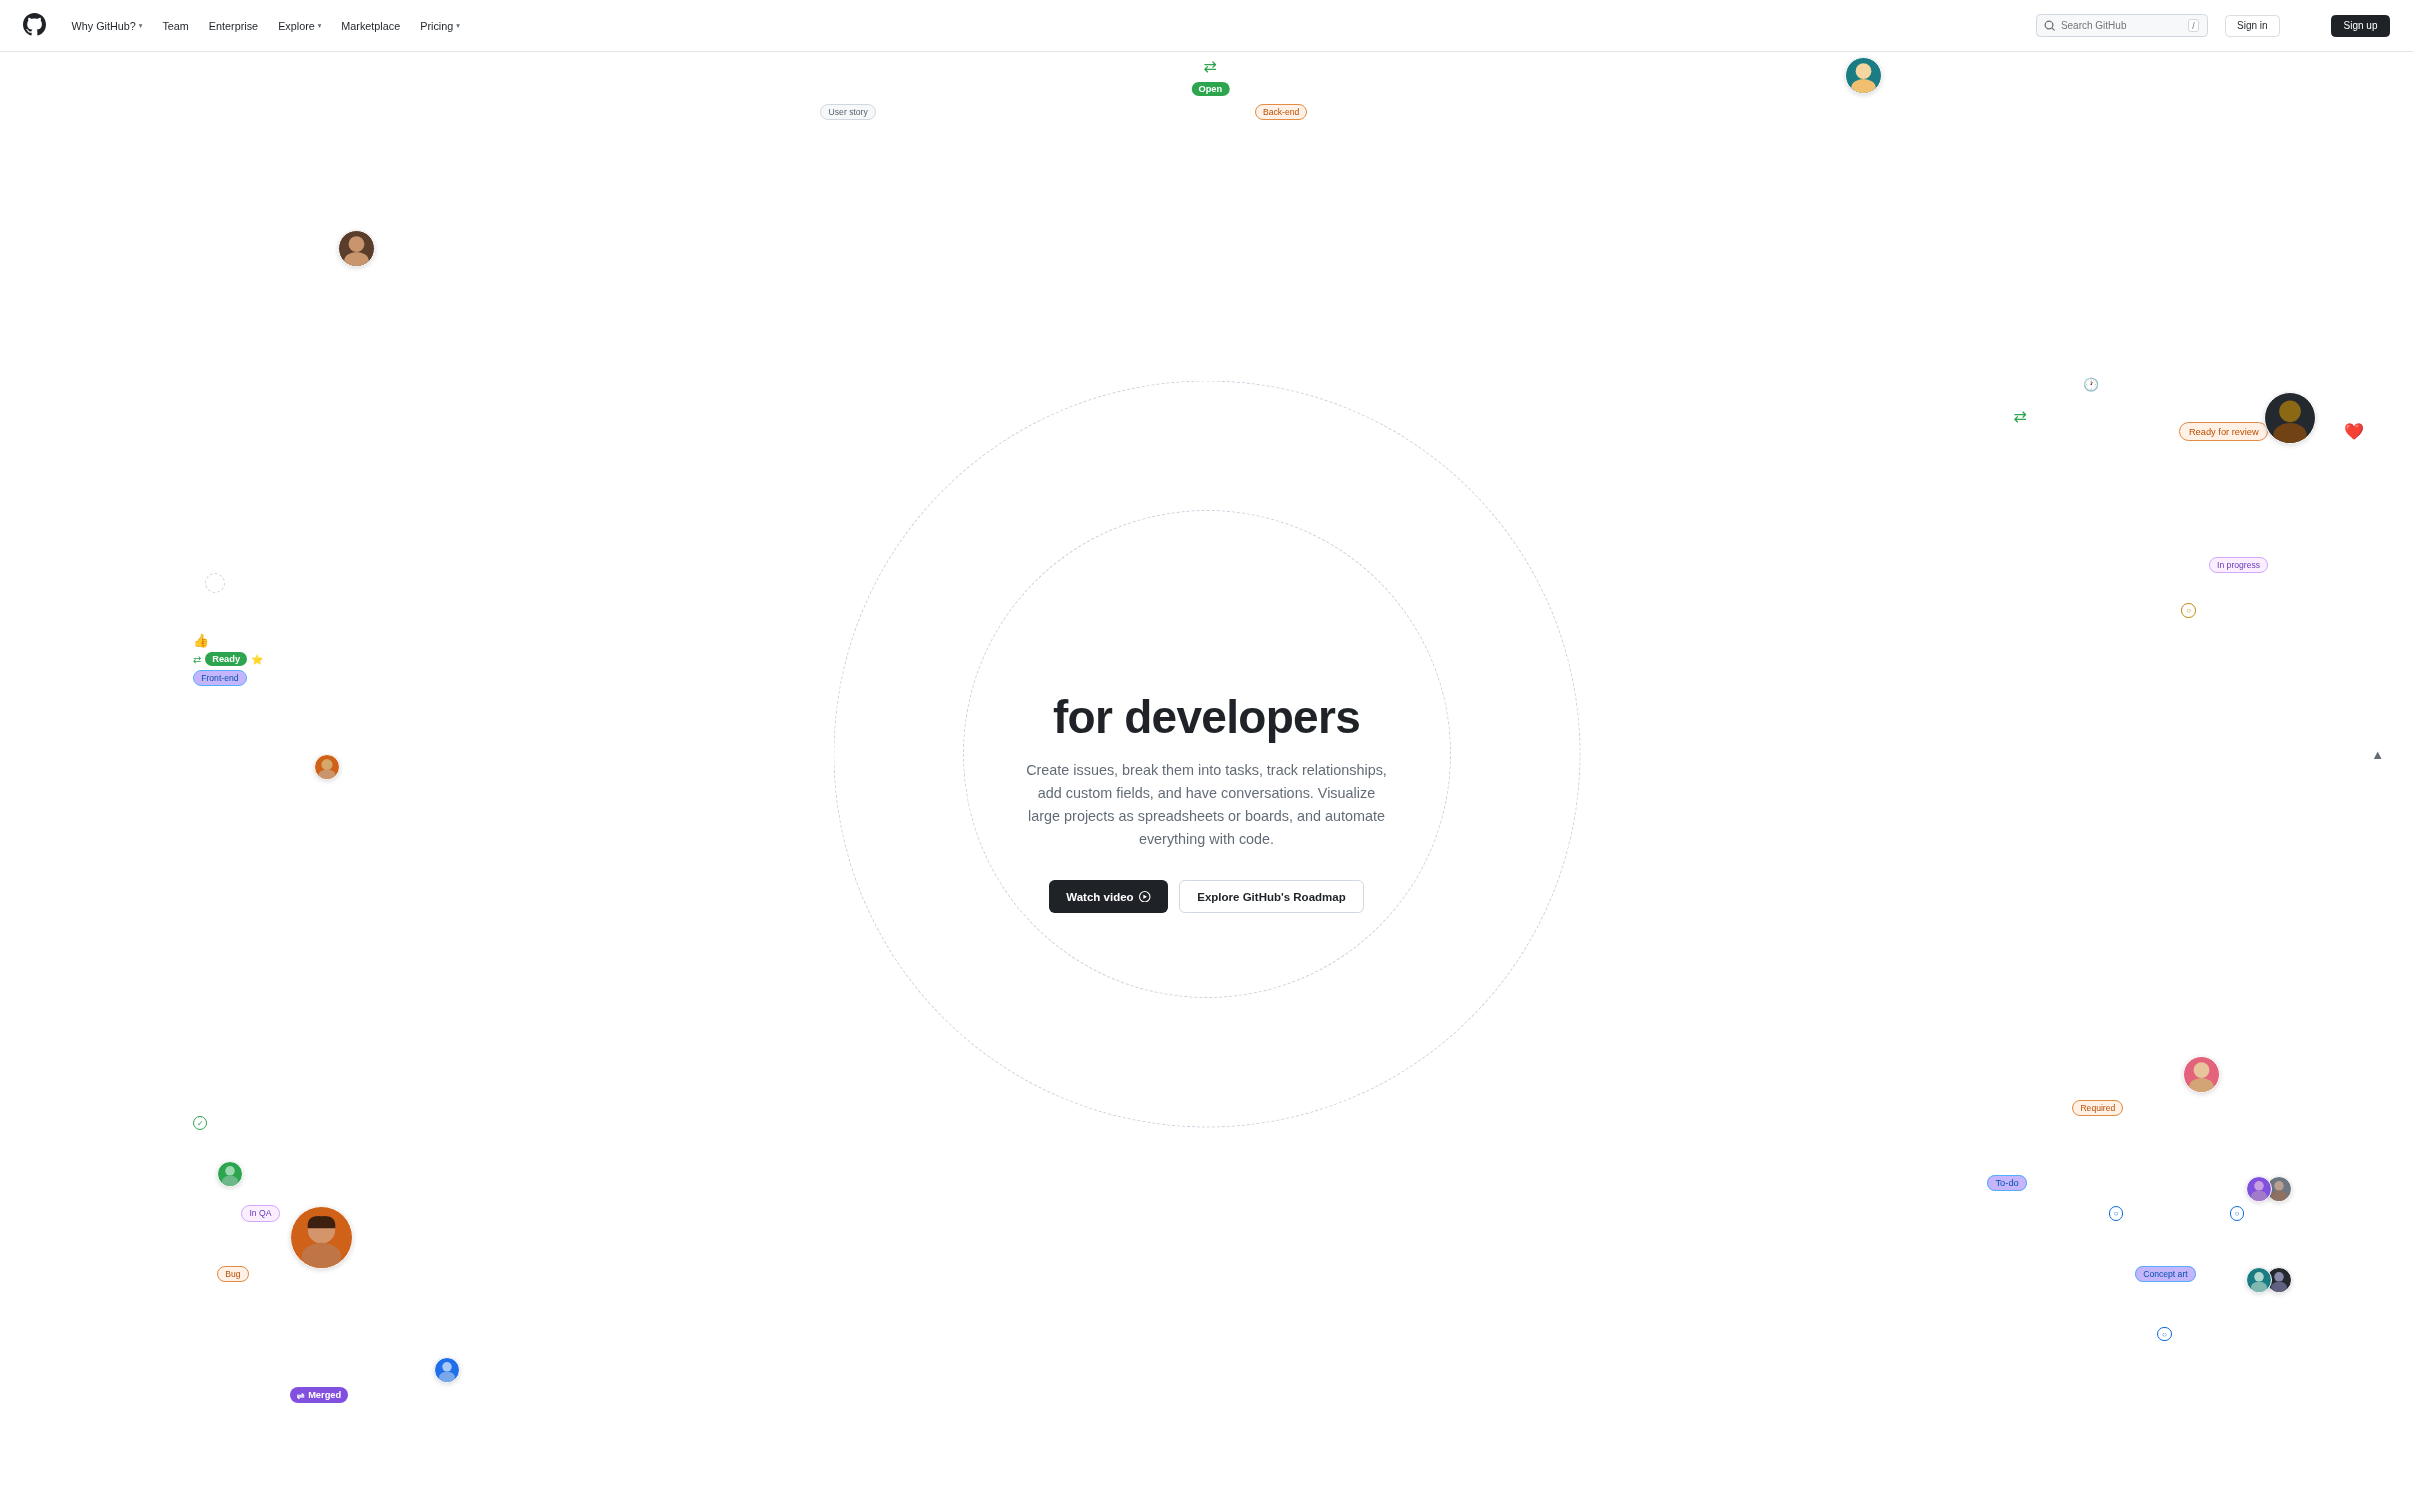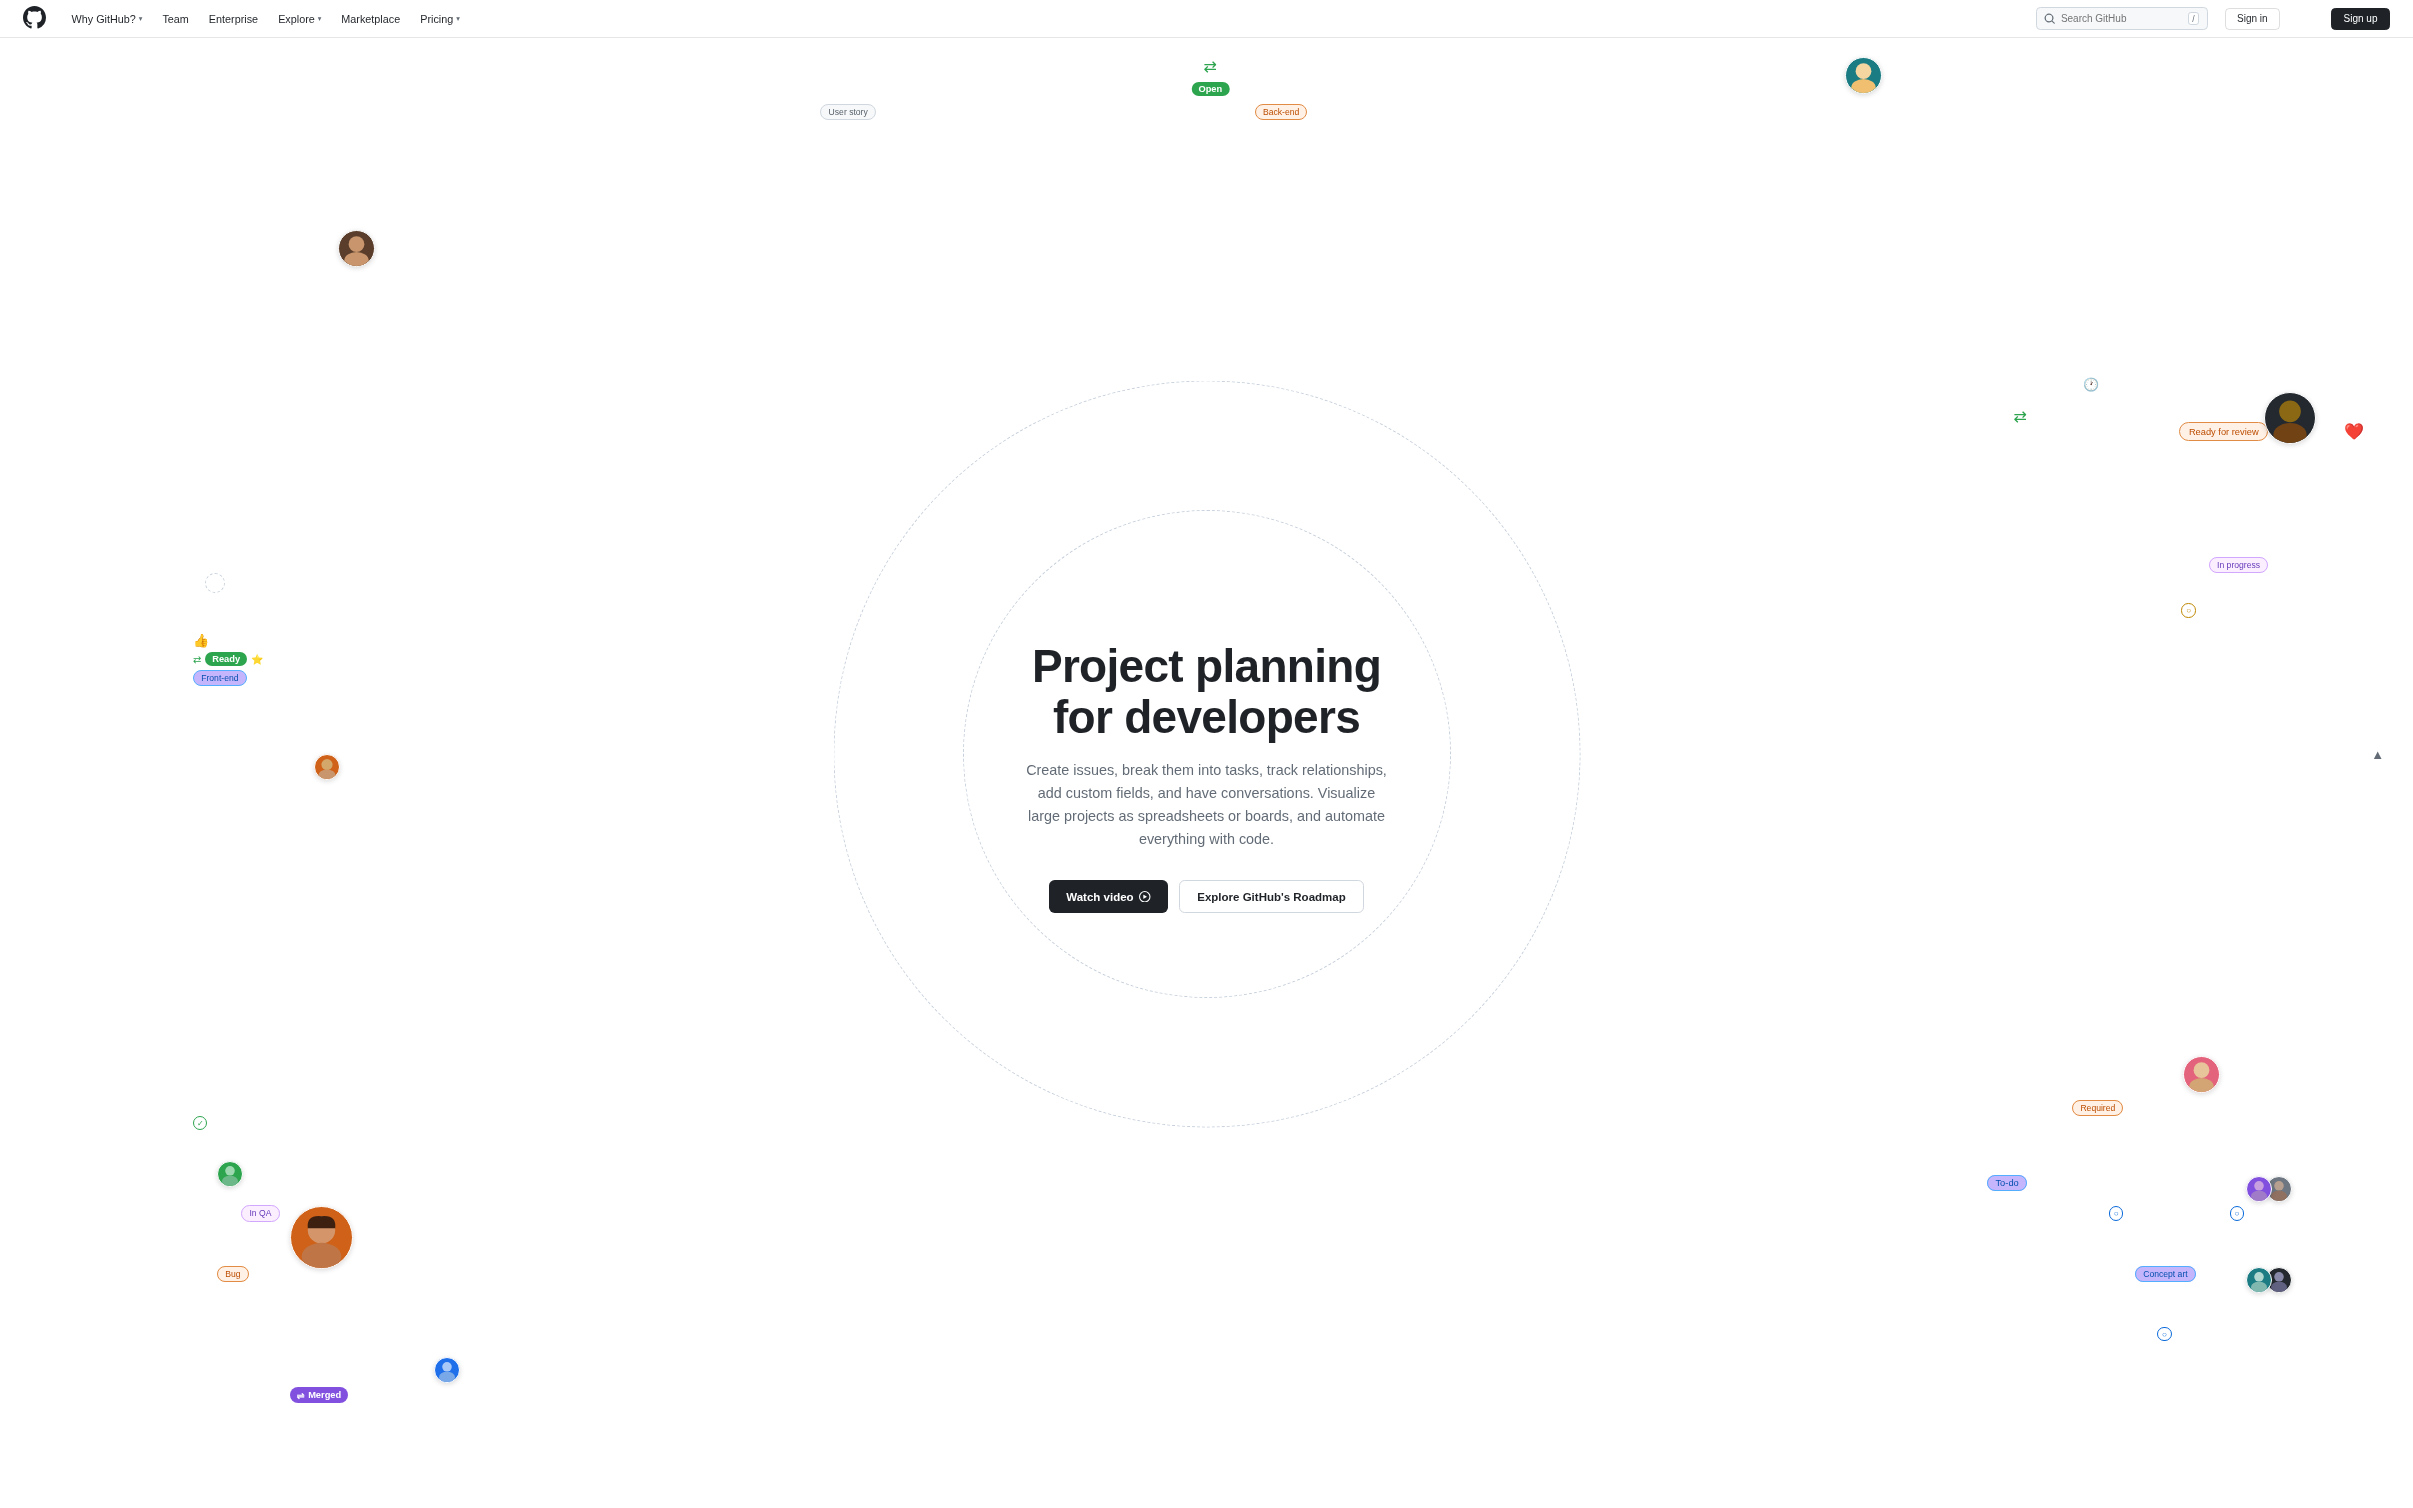--- a/index.html
+++ b/index.html
@@ -1,20 +1,20 @@
 <!DOCTYPE html>
 <html style="font-size:11.5px"><head>
   <meta charset="utf-8">
   <style>
     * { margin: 0; padding: 0; box-sizing: border-box; }
     body { font-family: -apple-system, BlinkMacSystemFont, "Segoe UI", Helvetica, Arial, sans-serif; background: #fff; color: #1f2328; overflow-x: hidden; }
 
     
     nav {
-      display: flex; align-items: center; padding: 0 23px; height: 38px;
+      display: flex; align-items: center; padding: 0 23px; height: 52px;
       border-bottom: 0.7px solid #e6e6e6; position: fixed; top: 0; left: 0; right: 0;
       background: rgba(255,255,255,0.97); z-index: 100;
     }
     .nav-logo { margin-right: 17px; }
     .nav-logo svg { width: 23px; height: 23px; }
     .nav-links { display: flex; align-items: center; gap: 2.9px; flex: 1; }
     .nav-link {
       padding: 5.7px 8.6px; font-size: 10.8px; color: #1f2328; cursor: pointer;
       border-radius: 4.3px; display: flex; align-items: center; gap: 2.9px;
       text-decoration: none; font-weight: 400;
@@ -385,21 +385,21 @@
   <div style="position:absolute; top:92%; left:12%; display:flex; align-items:center; gap:3.6px;">
     <span class="badge badge-purple" style="font-size:9.3px;">
       ⇌ <span>Merged</span>
     </span>
   </div>
 
   <div style="position:absolute; right:29px; top:50%; transform:translateY(-50%); color:#636c76; font-size:13px; cursor:pointer;">▲</div>
 
   <div class="hero-content">
     <h1 class="hero-title">
-      <span>Project planning</span><br>
+      <br>
       <span>for developers</span>
     </h1>
     <p class="hero-subtitle">Create issues, break them into tasks, track relationships, add custom fields, and have conversations. Visualize large projects as spreadsheets or boards, and automate everything with code.</p>
     <div class="hero-buttons">
       <button class="btn-watch">
         <span>Watch video</span>
         <svg width="11.5" height="11.5" viewBox="0 0 16 16" fill="white">
           <path d="M8 0a8 8 0 1 1 0 16A8 8 0 0 1 8 0ZM1.5 8a6.5 6.5 0 1 0 13 0 6.5 6.5 0 0 0-13 0Zm4.879-2.773 4.264 2.559a.25.25 0 0 1 0 .428l-4.264 2.559A.25.25 0 0 1 6 10.559V5.442a.25.25 0 0 1 .379-.215Z"></path>
         </svg>
       </button>

